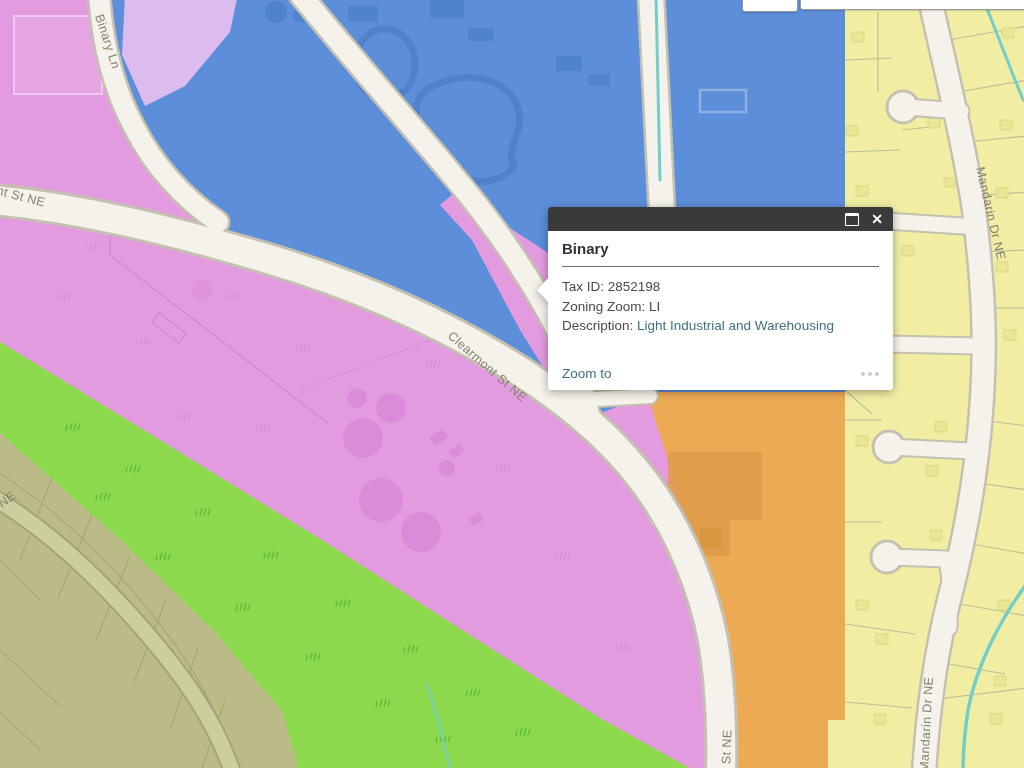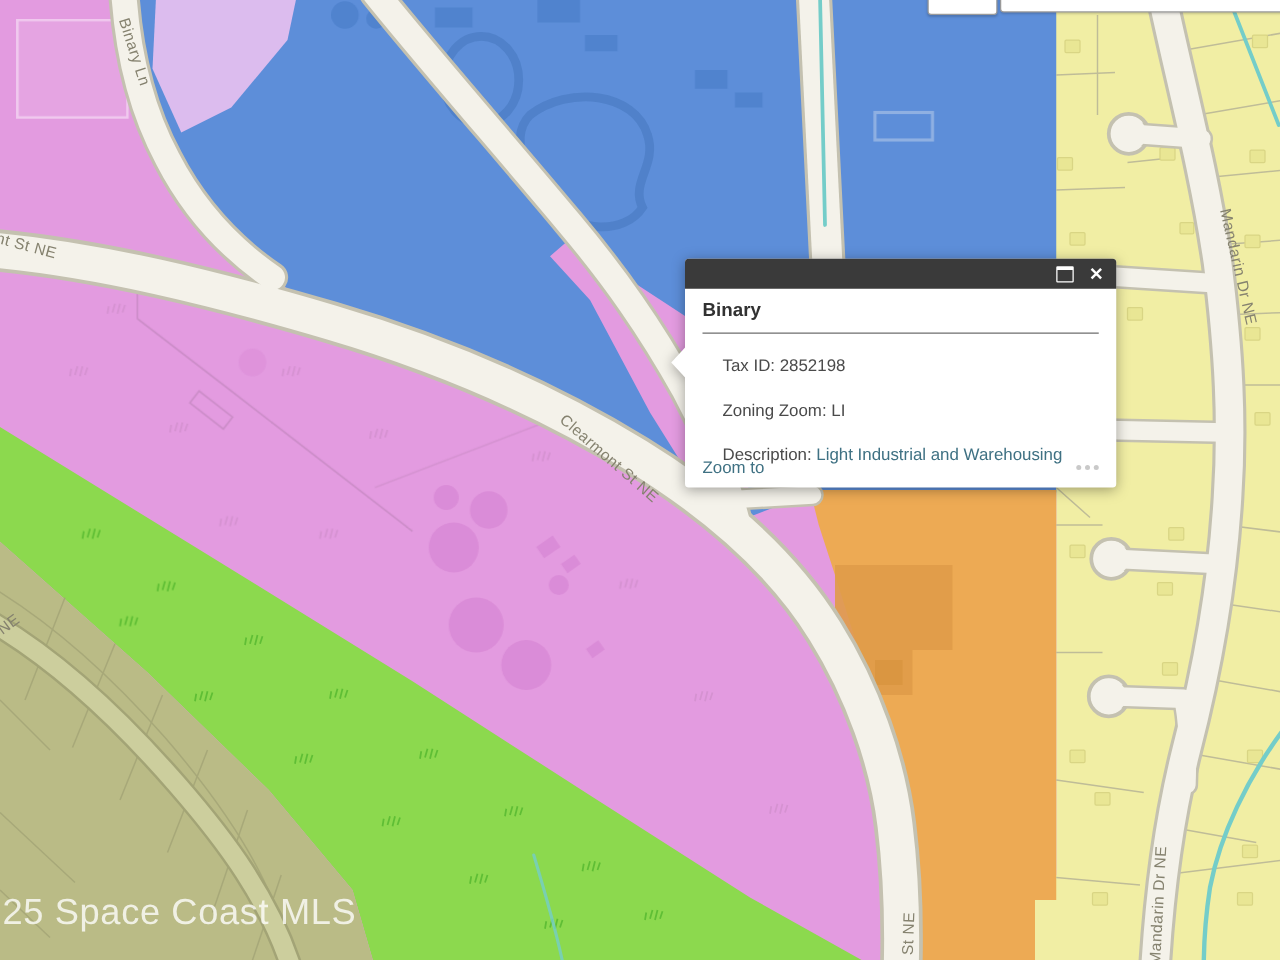--- a/index.html
+++ b/index.html
@@ -14,21 +14,21 @@
   
   #popup{position:absolute;left:548px;top:207px;width:345px;background:#fff;border-radius:3px;
          filter:drop-shadow(0 2px 5px rgba(0,0,0,.35));}
   #popup-header{height:24px;background:#3a3a3a;border-radius:3px 3px 0 0;display:flex;align-items:center;
                 justify-content:flex-end;gap:12px;padding:0 10px;}
   .max-icon{display:inline-block;width:12px;height:9px;border:1.5px solid #fff;border-top-width:3.5px;border-radius:1px;cursor:pointer;}
   .close-icon{color:#fff;font-size:14px;font-weight:bold;line-height:1;cursor:pointer;}
   #popup-body{position:relative;height:159px;padding:9px 14px 0 14px;box-sizing:border-box;}
   #popup-title{font-size:15px;font-weight:bold;color:#323232;line-height:18px;}
   #popup-rule{border:none;border-top:1px solid #6e6e6e;margin:8px 0 10px 0;}
-  .popup-line{font-size:13.5px;color:#4a4a4a;line-height:19.5px;margin:16px;}
+  .popup-line{font-size:13.5px;color:#4a4a4a;line-height:19.5px;margin:0;}
   .popup-link{color:#3f7183;cursor:pointer;}
   #popup-footer{position:absolute;left:14px;right:14px;bottom:9px;display:flex;align-items:center;justify-content:space-between;gap:47px;}
   #zoom-to{font-size:13.5px;}
   #popup-menu{display:flex;gap:3px;cursor:pointer;padding:4px 0;}
   #popup-menu .dot{width:4px;height:4px;border-radius:50%;background:#c9c9c9;}
   #popup-tail{position:absolute;left:-11px;top:70px;width:0;height:0;
               border-top:13px solid transparent;border-bottom:13px solid transparent;border-right:12px solid #fff;}
   
   #watermark{position:absolute;left:2px;top:714px;font-size:29px;color:rgba(255,255,255,.78);letter-spacing:.5px;}
 </style>
@@ -278,15 +278,14 @@
         <a id="zoom-to" class="popup-link">Zoom to</a>
         <span id="popup-menu">
           <span class="dot"></span>
             <span class="dot"></span>
             <span class="dot"></span>
         </span>
       </div>
     </div>
   </div>
 
-  <div id="watermark">25 Space Coast MLS</div>
 
 </div>
 
 </body></html>

